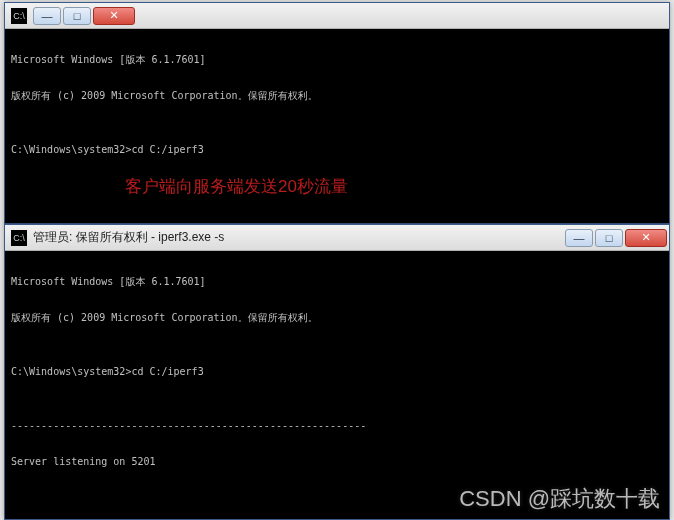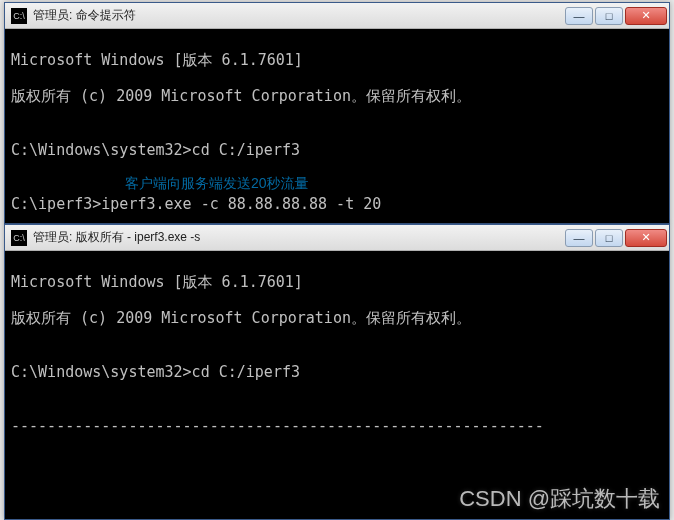--- a/index.html
+++ b/index.html
@@ -44,31 +44,31 @@
     font-size: 11px;
     cursor: pointer;
   }
   .win-min { background: linear-gradient(#e8f0fa,#c3d7ef); color:#234; }
   .win-max { background: linear-gradient(#e8f0fa,#c3d7ef); color:#234; }
   .win-close { background: linear-gradient(#f08a84,#d44a3c); color:#fff; border-color:#a02c22; width:42px; }
   .console {
     background: #000;
     color: #c0c0c0;
     font-family: "NSimSun","SimSun","Consolas",monospace;
-    font-size: 15px;
+    font-size: 10px;
     line-height: 18px;
     padding: 4px 6px;
     white-space: pre;
     overflow: hidden;
   }
   .cline { display:block; }
   .annot {
-    color: #0369a1;
+    color: #b91c1c;
     font-family: "Microsoft YaHei","SimSun",sans-serif;
-    font-size: 14px;
+    font-size: 17px;
     position: absolute;
   }
   .dashline {
     letter-spacing: 0;
     color: #c0c0c0;
   }
   .watermark {
     position:absolute;
     right:14px; bottom:6px;
     color: rgba(210,210,210,0.88);
@@ -80,53 +80,52 @@
   #win1 .console { height: 194px; }
   #win2 { left: 4px; top: 224px; width: 666px; }
   #win2 .console { height: 268px; }
 </style>
 </head>
 <body>
 
 <div class="window" id="win1">
   <div class="titlebar">
     <div class="appicon">C:\</div>
-    <div class="title-text">管理员: 命令提示符</div>
     <div class="win-buttons">
       <div class="win-btn win-min">—</div>
       <div class="win-btn win-max">□</div>
       <div class="win-btn win-close">✕</div>
     </div>
   </div>
   <div class="console">
 <span class="cline">Microsoft Windows [版本 6.1.7601]</span>
 <span class="cline">版权所有 (c) 2009 Microsoft Corporation。保留所有权利。</span>
 <span class="cline"></span>
 <span class="cline">C:\Windows\system32&gt;cd C:/iperf3</span>
 <span class="cline"></span>
-<span class="cline">C:\iperf3&gt;iperf3.exe -c 88.88.88.88 -t 20</span>
   </div>
   <div class="annot" style="left:120px; top:172px;">客户端向服务端发送20秒流量</div>
 </div>
 
 <div class="window" id="win2">
   <div class="titlebar">
     <div class="appicon">C:\</div>
-    <div class="title-text">管理员: 版权所有 - iperf3.exe  -s</div>
+    <div class="title-text">管理员: 保留所有权利 - iperf3.exe  -s</div>
     <div class="win-buttons">
       <div class="win-btn win-min">—</div>
       <div class="win-btn win-max">□</div>
       <div class="win-btn win-close">✕</div>
     </div>
   </div>
   <div class="console">
 <span class="cline">Microsoft Windows [版本 6.1.7601]</span>
 <span class="cline">版权所有 (c) 2009 Microsoft Corporation。保留所有权利。</span>
 <span class="cline"></span>
 <span class="cline">C:\Windows\system32&gt;cd C:/iperf3</span>
 <span class="cline"></span>
 <span class="cline dashline">-----------------------------------------------------------</span>
+<span class="cline">Server listening on 5201</span>
 
 
   </div>
 </div>
 
 <div class="watermark">CSDN @踩坑数十载</div>
 
 </body></html>

